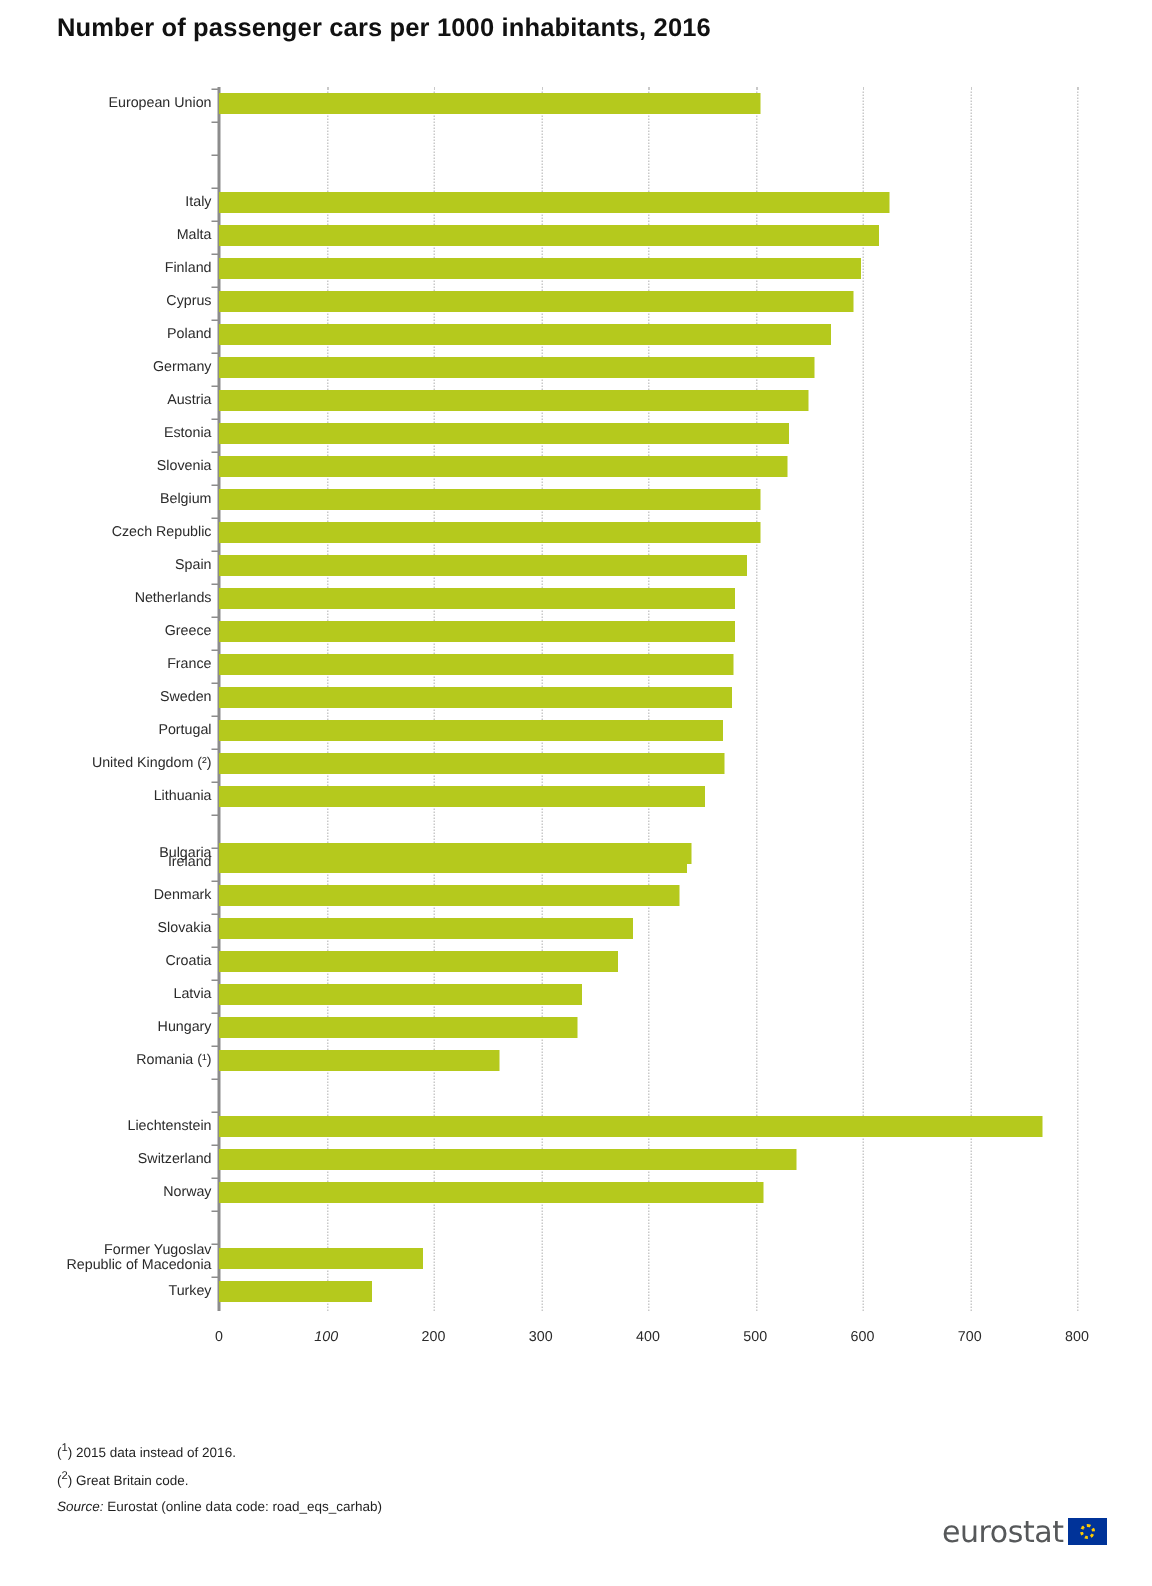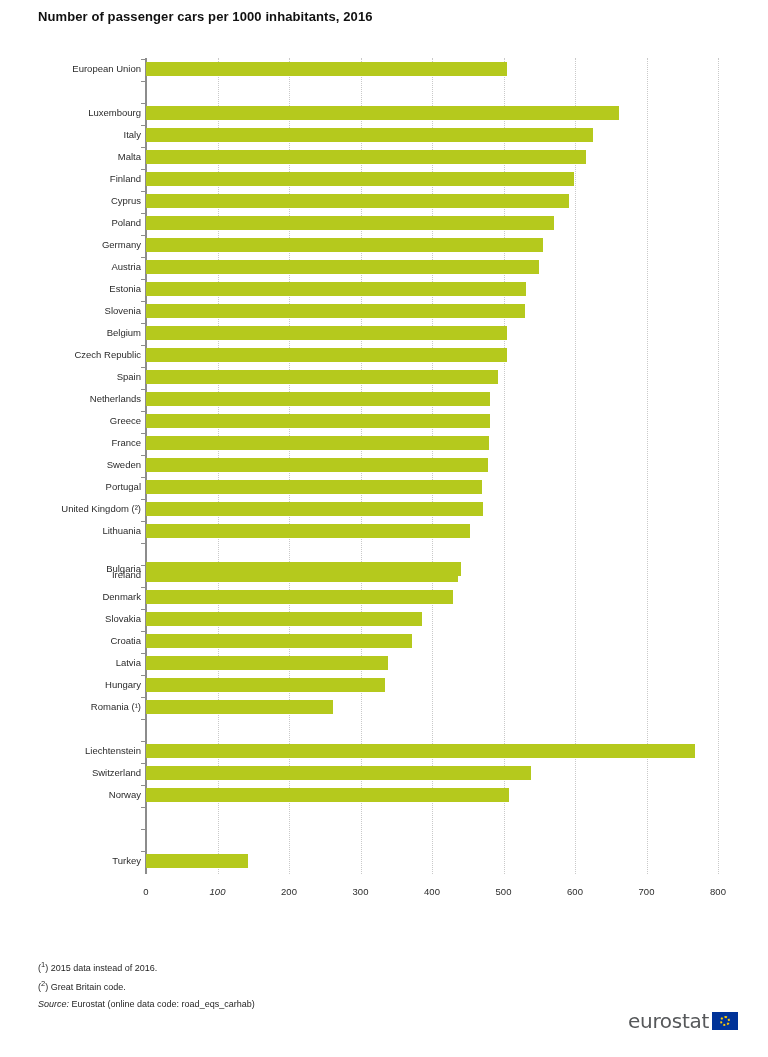--- a/index.html
+++ b/index.html
@@ -13,21 +13,21 @@
     font-family: "Liberation Sans", sans-serif;
     color: #1a1a1a;
     position: relative;
     overflow: hidden;
   }
 
   #chart-title {
     position: absolute;
     left: 38px;
     top: 9px;
-    font-size: 13px;
+    font-size: 17px;
     font-weight: bold;
     letter-spacing: 0.1px;
     color: #111111;
     white-space: nowrap;
   }
 
   
   #plot {
     position: absolute;
     left: 0;
@@ -229,24 +229,20 @@
       <div class="axis-tick" style="top: 727px;"></div>
       <div class="axis-tick" style="top: 749px;"></div>
       <div class="axis-tick" style="top: 771px;"></div>
       <div class="axis-tick" style="top: 793px;"></div>
     </div>
   <div id="rows-layer">
       <div class="row" style="top: 0px;">
         <div class="row-label">European Union</div>
         <div class="row-bar" title="European Union: 505" style="width: 361.075px; background: rgb(181, 201, 29);"></div>
       </div>
-      <div class="row" style="top: 44px;">
-        <div class="row-label">Luxembourg</div>
-        <div class="row-bar" title="Luxembourg: 661" style="width: 472.615px; background: rgb(181, 201, 29);"></div>
-      </div>
       <div class="row" style="top: 66px;">
         <div class="row-label">Italy</div>
         <div class="row-bar" title="Italy: 625" style="width: 446.875px; background: rgb(181, 201, 29);"></div>
       </div>
       <div class="row" style="top: 88px;">
         <div class="row-label">Malta</div>
         <div class="row-bar" title="Malta: 615" style="width: 439.725px; background: rgb(181, 201, 29);"></div>
       </div>
       <div class="row" style="top: 110px;">
         <div class="row-label">Finland</div>
@@ -352,20 +348,26 @@
         <div class="row-label">Liechtenstein</div>
         <div class="row-bar" title="Liechtenstein: 768" style="width: 549.12px; background: rgb(181, 201, 29);"></div>
       </div>
       <div class="row" style="top: 704px;">
         <div class="row-label">Switzerland</div>
         <div class="row-bar" title="Switzerland: 539" style="width: 385.385px; background: rgb(181, 201, 29);"></div>
       </div>
       <div class="row" style="top: 726px;">
         <div class="row-label">Norway</div>
         <div class="row-bar" title="Norway: 507" style="width: 362.505px; background: rgb(181, 201, 29);"></div>
+      </div>
+      <div class="row" style="top: 770px;">
+        <div class="row-label">Former Yugoslav
+Republic of Macedonia</div>
+        <div class="row-bar" title="Former Yugoslav
+Republic of Macedonia: 190" style="width: 135.85px; background: rgb(181, 201, 29);"></div>
       </div>
       <div class="row" style="top: 792px;">
         <div class="row-label">Turkey</div>
         <div class="row-bar" title="Turkey: 142" style="width: 101.53px; background: rgb(181, 201, 29);"></div>
       </div>
     </div>
 </div>
 
 <div id="xlabels">
     <div class="xlabel" style="left: 146px;">0</div>

